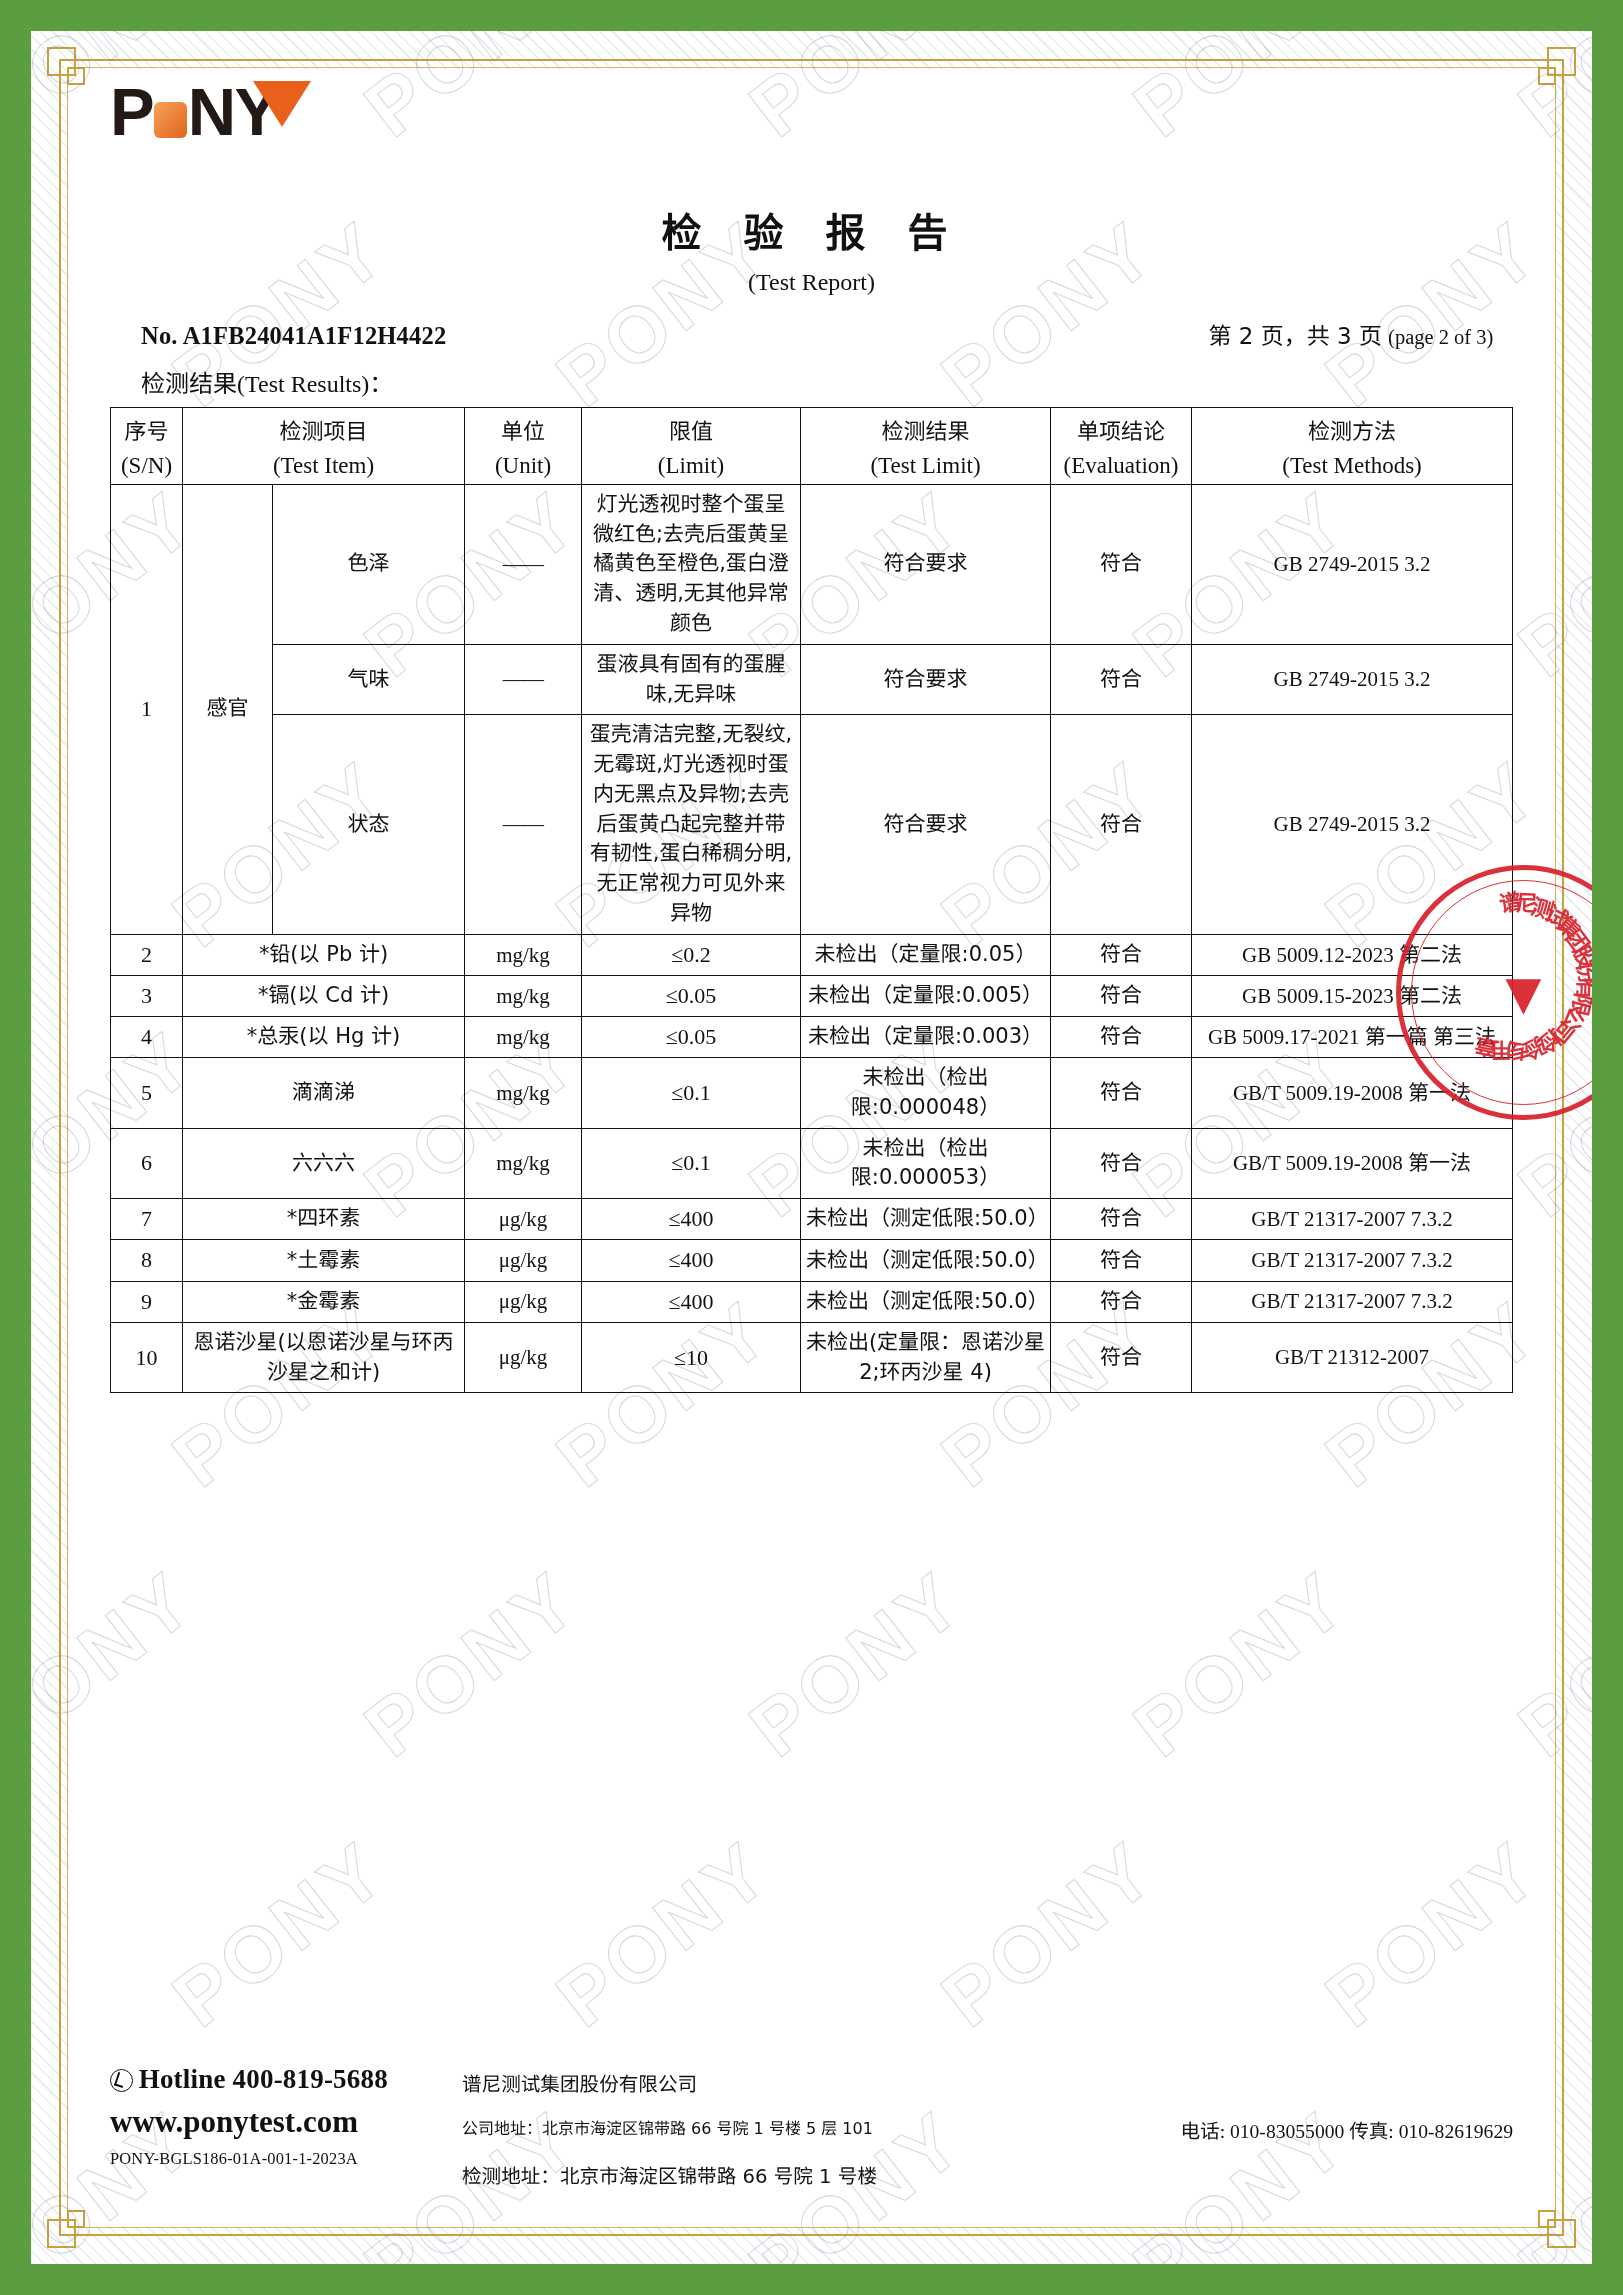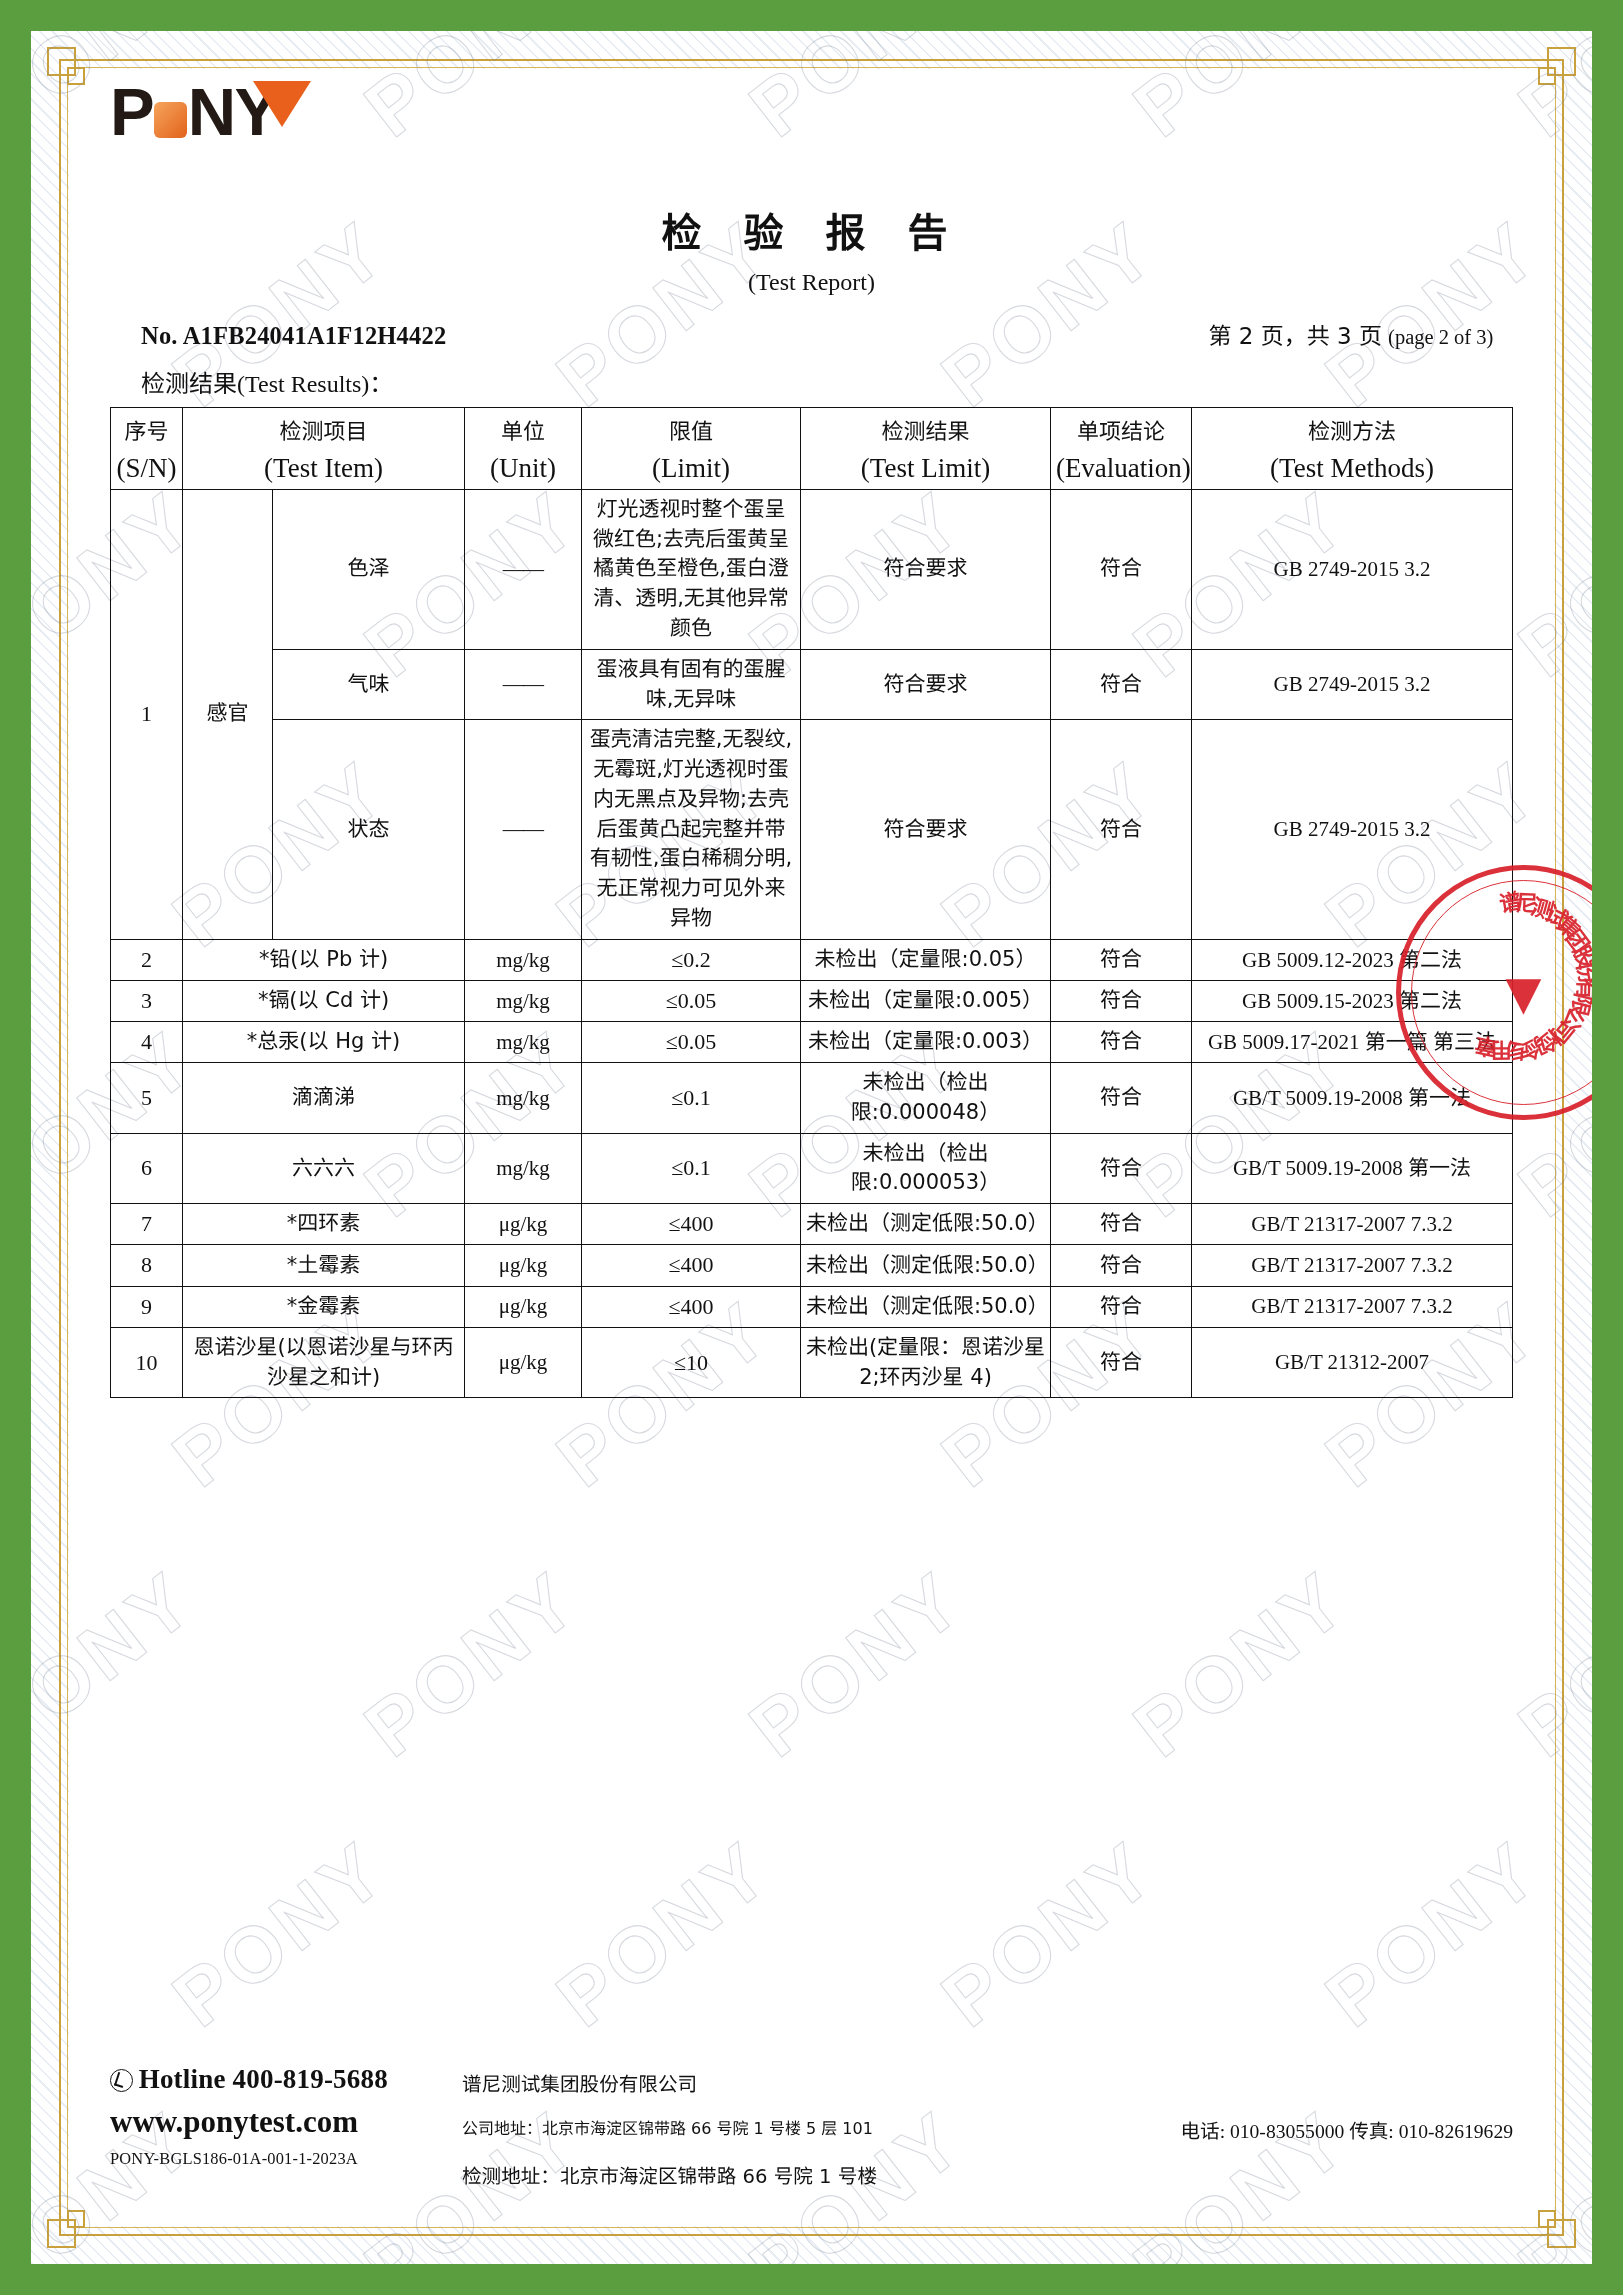--- a/index.html
+++ b/index.html
@@ -168,21 +168,21 @@
     vertical-align:middle;
     padding:4.9px 4.9px;
     color:#111;
     background:transparent;
   }
   table.report th{font-weight:400;}
   .hdr-cn{
     font-family:"DejaVu Sans","Liberation Sans",sans-serif;
     font-size:22px;display:block;margin-bottom:8.2px;
   }
-  .hdr-en{font-size:27px;display:block;}
+  .hdr-en{font-size:23px;display:block;}
 
   .cn{font-family:"DejaVu Sans","Liberation Sans",sans-serif;}
   td.cjk{font-family:"DejaVu Sans","Liberation Sans",sans-serif;font-size:21px;line-height:1.42;}
   td.num{font-size:22px;}
   td.lat{font-size:21px;line-height:1.45;}
   td.dash{font-size:21px;letter-spacing:-0.8px;}
 
   .col-sn{width:72px;}
   .col-item-a{width:90px;}
   .col-item-b{width:192px;}

